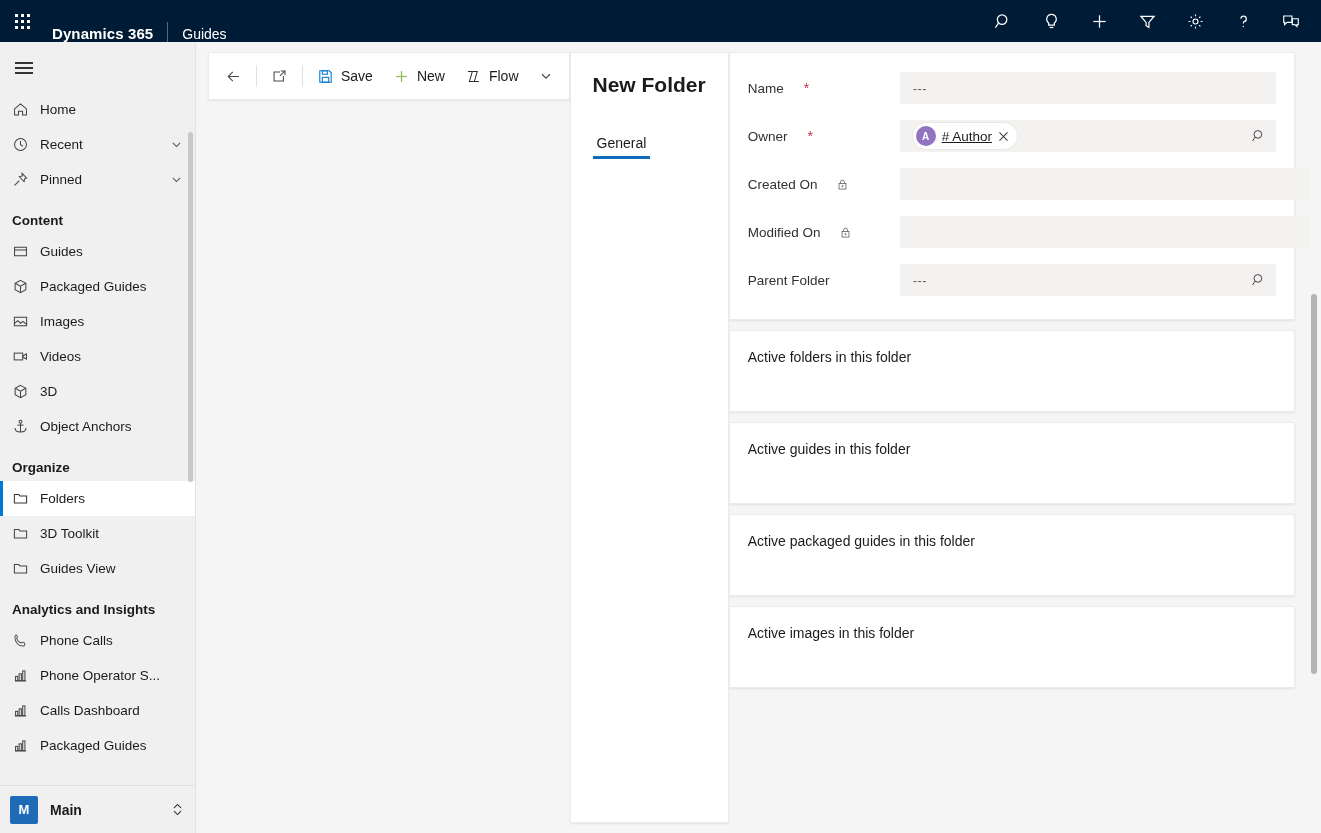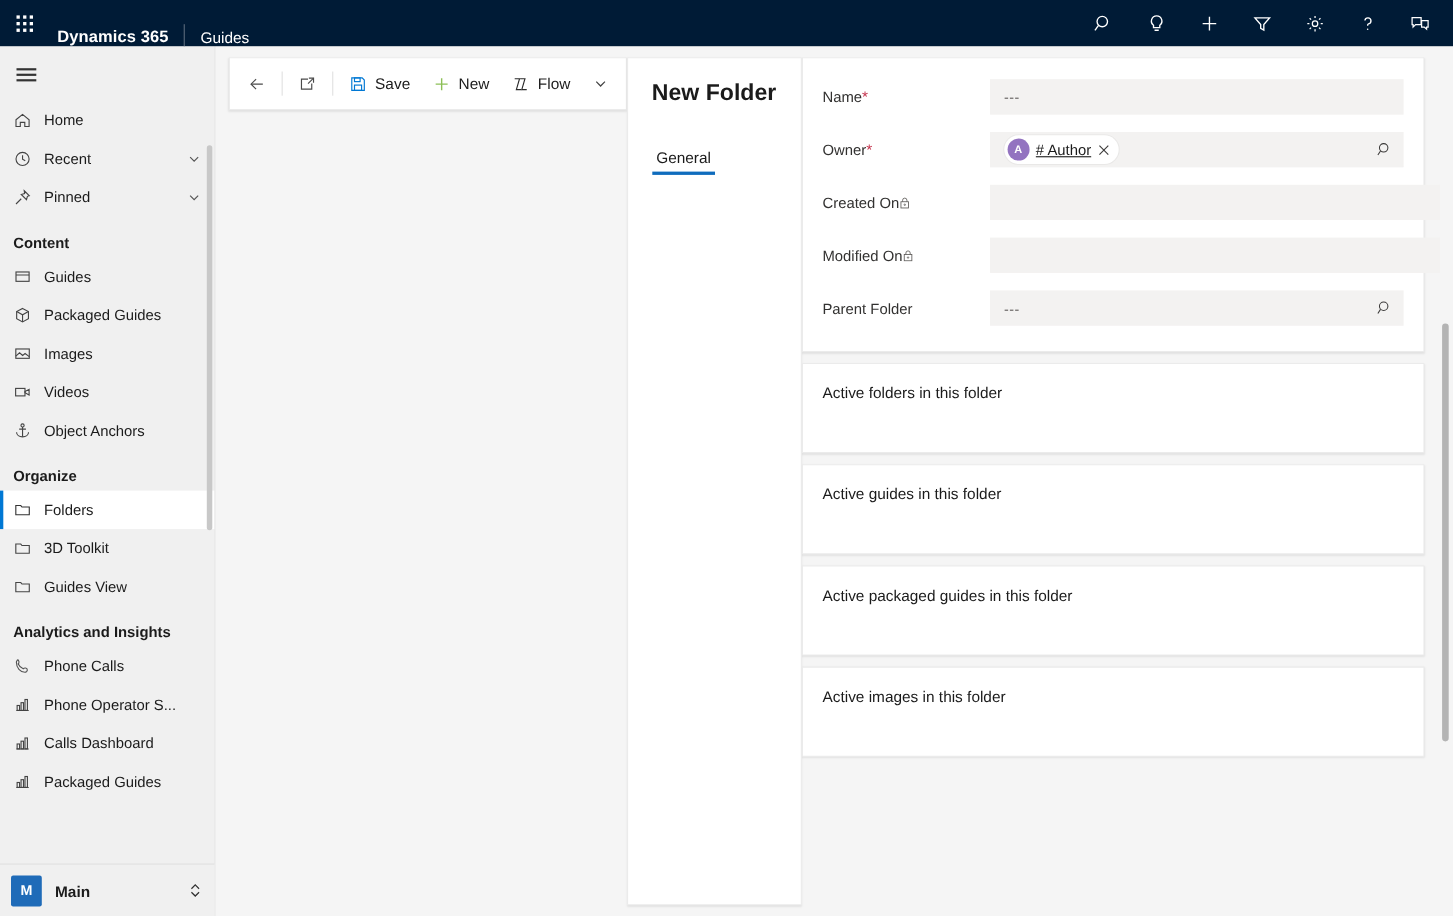--- a/index.html
+++ b/index.html
@@ -177,21 +177,21 @@
   }
   .fields-card { padding: 18px 18px 22px 18px; margin-bottom: 10px; }
   .field-row {
     display: flex; align-items: center;
     min-height: 34px; margin-bottom: 14px;
   }
   .field-row:last-child { margin-bottom: 0; }
   .field-label {
     width: 152px; flex: 0 0 152px;
     font-size: 13.5px; color: #323130;
-    display: flex; align-items: center; gap: 0;
+    display: flex; align-items: center; gap: 20px;
   }
   .req { color: #c4314b; font-size: 14px; line-height: 1; }
   .lock-ico { display: inline-flex; align-items: center; color: #605e5c; }
   .field-ctl {
     flex: 1; min-width: 0;
     height: 32px; background: #f3f2f1;
     border: 1px solid transparent; border-bottom: 1px solid #f3f2f1;
     display: flex; align-items: center;
     padding: 0 8px 0 12px; cursor: text;
     font-size: 13.5px; color: #323130;
@@ -379,20 +379,29 @@
         <span class="nav-label">Images</span>
       </div>
       <div class="nav-item">
         <span class="nav-ico">
           <svg width="17" height="17" viewBox="0 0 20 20" fill="none" stroke="#444" stroke-width="1.2">
             <rect x="2.6" y="6" width="10" height="8"></rect>
               <path d="M12.6 9.4l4.4-2.4v6l-4.4-2.4z"></path>
           </svg>
         </span>
         <span class="nav-label">Videos</span>
+      </div>
+      <div class="nav-item">
+        <span class="nav-ico">
+          <svg width="17" height="17" viewBox="0 0 20 20" fill="none" stroke="#444" stroke-width="1.2">
+            <path d="M10 2.8l6.3 3.4v7.6L10 17.2 3.7 13.8V6.2z"></path>
+              <path d="M3.7 6.2L10 9.6l6.3-3.4M10 9.6v7.6"></path>
+          </svg>
+        </span>
+        <span class="nav-label">3D</span>
       </div>
       <div class="nav-item">
         <span class="nav-ico">
           <svg width="17" height="17" viewBox="0 0 20 20" fill="none" stroke="#444" stroke-width="1.2">
             <circle cx="10" cy="4.4" r="1.7"></circle>
               <line x1="10" y1="6.1" x2="10" y2="16.6"></line>
             <line x1="6.4" y1="8.4" x2="13.6" y2="8.4"></line>
             <path d="M3.6 11.8c0 3 2.9 4.8 6.4 4.8s6.4-1.8 6.4-4.8"></path>
           </svg>
         </span>

